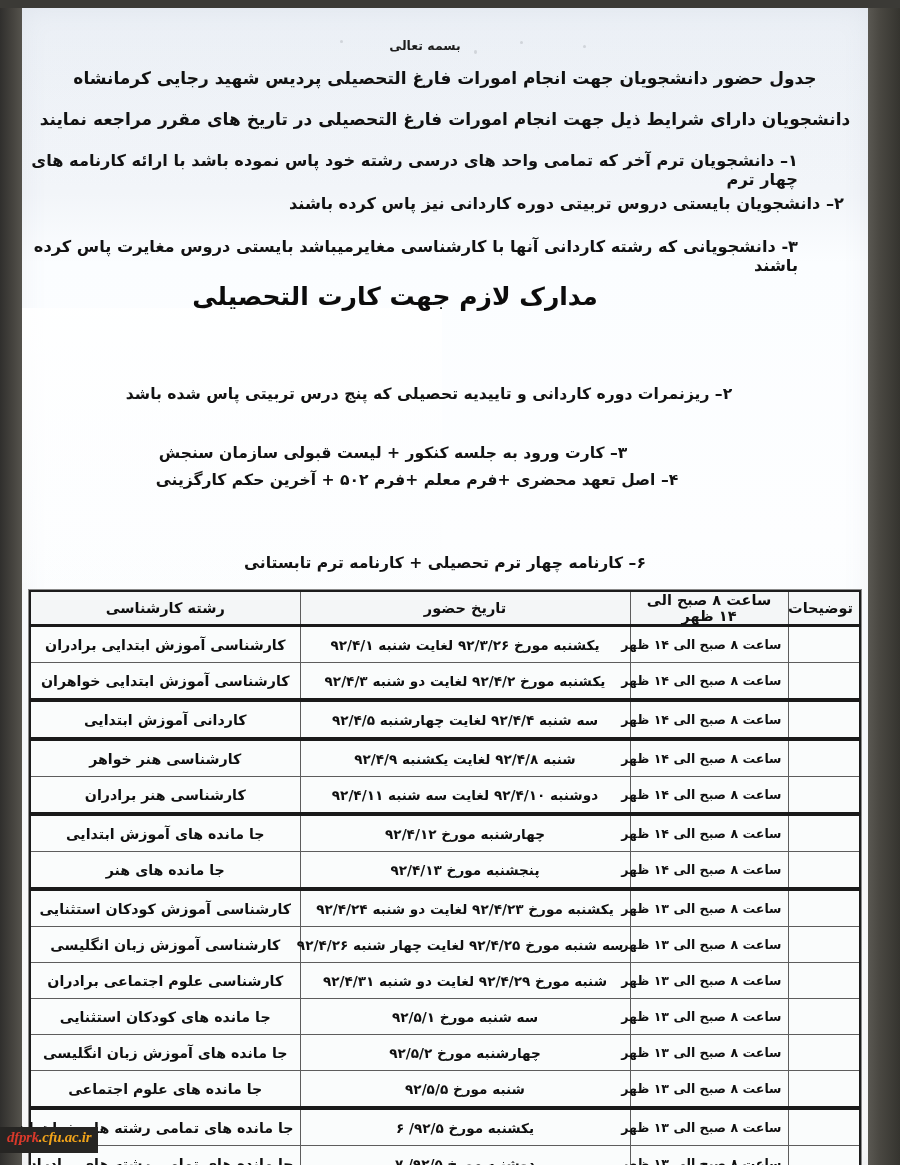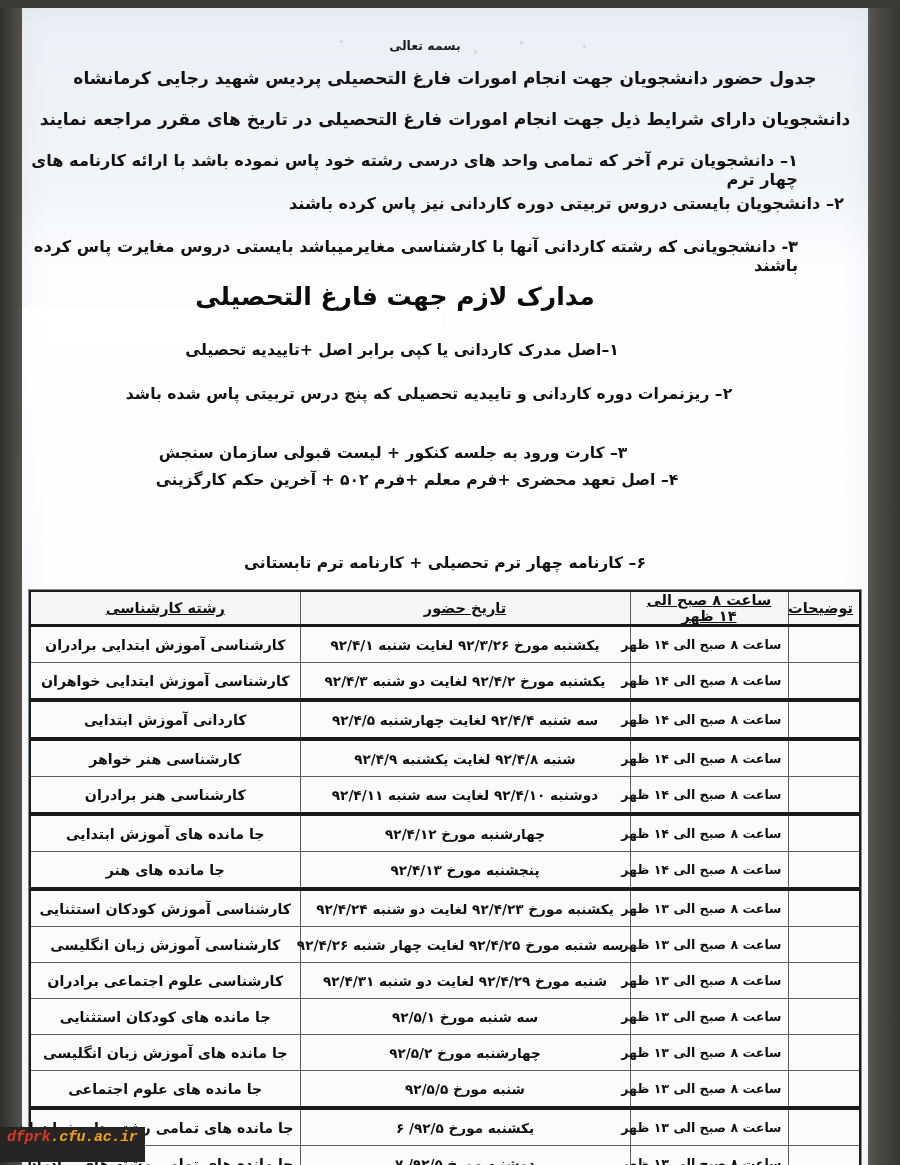--- a/index.html
+++ b/index.html
@@ -186,39 +186,39 @@
   table.sched thead th {
     height: 32px;
     font-size: 14.5px;
     background: #f4f6f7;
   }
   th.h-note { font-size: 14px; }
   th.h-hour { font-size: 13.2px; }
   th.h-date { font-size: 15px; }
   th.h-field { font-size: 15px; }
   thead tr { border-bottom: 3px solid #1a1a1a; }
-  thead th { border-bottom: 3px solid #1a1a1a; text-decoration: underline; }
+  thead th { border-bottom: 3px solid #1a1a1a; }
 
   table.sched tbody td { height: 35px; }
   td.t-note  { font-size: 13px; }
   td.t-hour  { font-size: 12.6px; white-space: nowrap; }
   td.t-date  { font-size: 13.6px; white-space: nowrap; }
   td.t-field { font-size: 14.2px; white-space: nowrap; }
 
   
   tr.group-end td { border-bottom: 4px solid #1a1a1a; }
 
   
   .watermark {
     position: absolute;
     left: 0;
     top: 1127px;
     background: #262523;
-    padding: 3px 7px 17px 7px;
-    font-family: Liberation Mono, monospace;
+    padding: 3px 7px 8px 7px;
+    font-family: Liberation Serif, serif;
     font-style: italic;
     font-weight: 700;
     font-size: 15px;
     line-height: 1;
     letter-spacing: -0.3px;
     direction: ltr;
     white-space: nowrap;
     z-index: 40;
   }
   .wm-a { color: #d8392b; }
@@ -249,23 +249,22 @@
 
       <div class="basmala">بسمه تعالی</div>
 
       <div class="hdr-line hdr-2">دانشجویان دارای شرایط ذیل جهت انجام امورات فارغ التحصیلی  در تاریخ های مقرر مراجعه نمایند</div>
       <div class="hdr-line hdr-1">جدول حضور  دانشجویان جهت انجام امورات فارغ التحصیلی  پردیس شهید رجایی کرمانشاه</div>
 
       <div class="cond cond-1">۱– دانشجویان ترم آخر که تمامی واحد های درسی رشته خود پاس نموده باشد با ارائه کارنامه های چهار ترم</div>
       <div class="cond cond-2">۲– دانشجویان بایستی دروس تربیتی دوره کاردانی نیز پاس کرده باشند</div>
       <div class="cond cond-3">۳-  دانشجویانی که رشته کاردانی آنها با کارشناسی مغایرمیباشد بایستی  دروس مغایرت پاس کرده باشند</div>
 
-      <div class="section-title">مدارک لازم جهت فارغ التحصیلی</div>
-
-      <div class="doc-item di-1">۱–اصل مدرک کاردانی  یا کپی برابر اصل +تاییدیه تحصیلی</div>
+      <div class="section-title">مدارک لازم جهت کارت التحصیلی</div>
+
       <div class="doc-item di-2">۲– ریزنمرات دوره کاردانی و تاییدیه تحصیلی که پنج درس  تربیتی پاس شده باشد</div>
       <div class="doc-item di-3">۳–   کارت ورود به جلسه کنکور  +  لیست قبولی سازمان سنجش</div>
       <div class="doc-item di-4">۴–  اصل تعهد محضری +فرم معلم  +فرم ۵۰۲ + آخرین حکم کارگزینی</div>
       <div class="doc-item di-6">۶–  کارنامه چهار ترم تحصیلی + کارنامه ترم تابستانی</div>
 
       <div class="table-wrap">
         <table class="sched">
           <colgroup>
             <col class="c-note">
             <col class="c-hour">

